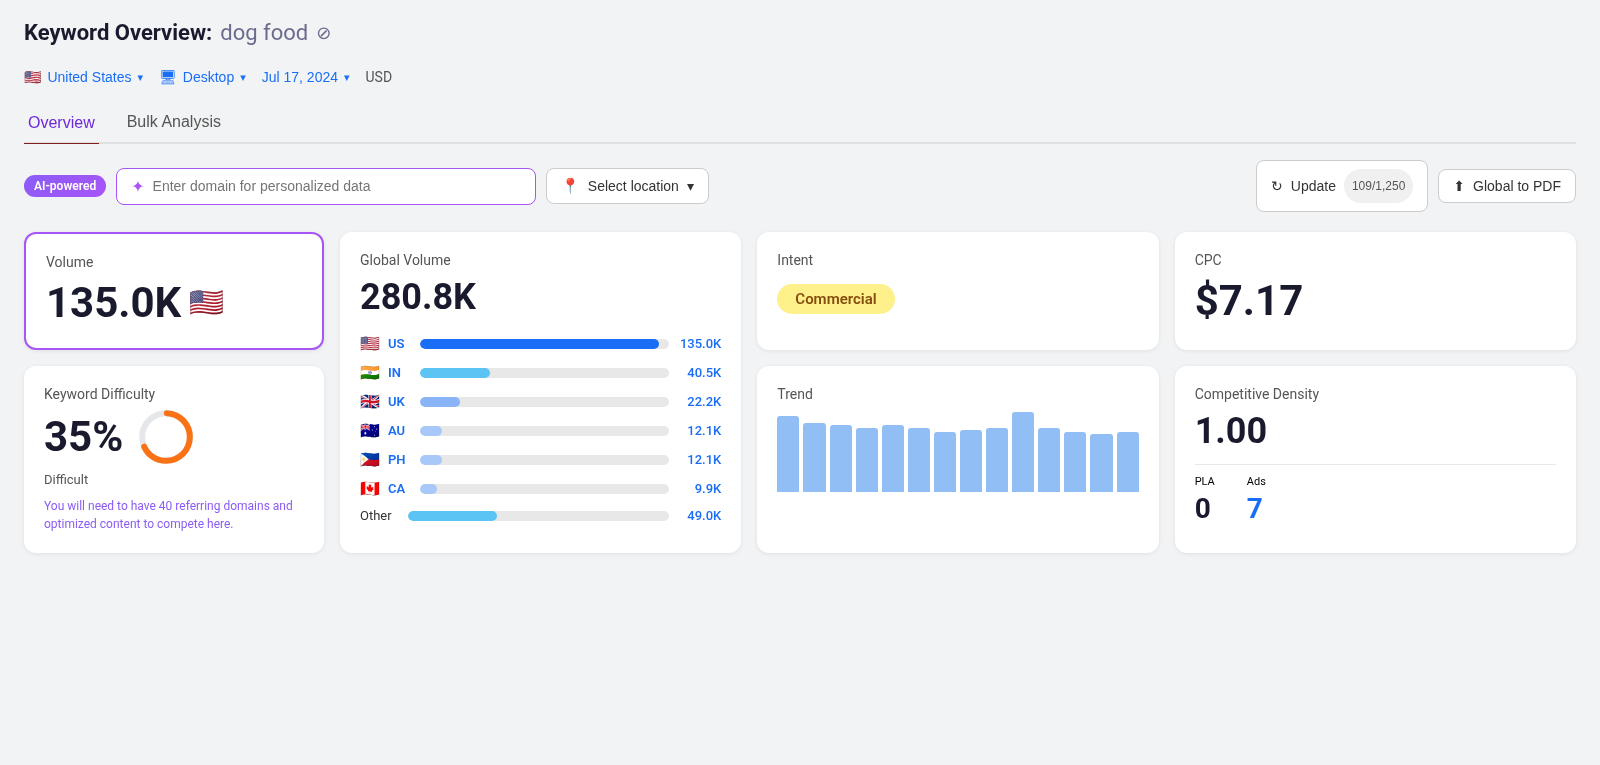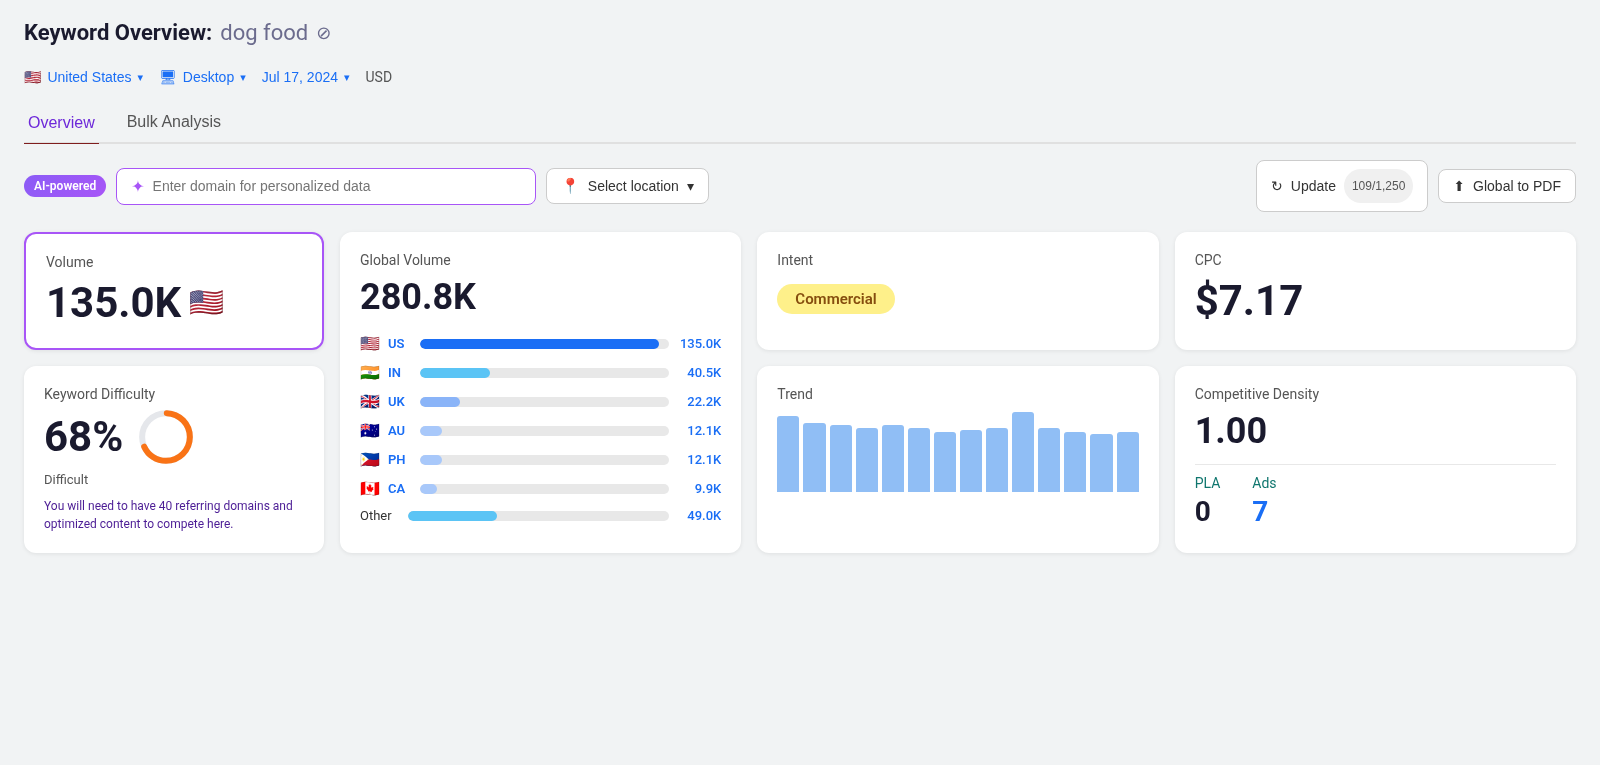--- a/index.html
+++ b/index.html
@@ -223,21 +223,21 @@
       width: 54px;
       height: 54px;
     }
     .kd-label {
       font-size: 13px;
       color: #555;
       margin-bottom: 10px;
     }
     .kd-desc {
       font-size: 12px;
-      color: #4c1d95;
+      color: #8b5cf6;
       line-height: 1.5;
     }
 
     
     .global-card {
       grid-row: 1 / 3;
       grid-column: 2;
     }
     .global-value {
       font-size: 36px;
@@ -353,22 +353,22 @@
       border-top: 1px solid #e8e8e8;
       margin: 10px 0;
     }
     .pla-ads-row {
       display: flex;
       gap: 32px;
       margin-top: 8px;
     }
     .pla-col, .ads-col {}
     .pla-label, .ads-label {
-      font-size: 14px;
-      color: #0f766e;
+      font-size: 11px;
+      color: #000000;
       margin-bottom: 4px;
     }
     .pla-value {
       font-size: 28px;
       font-weight: 700;
       color: #1a1a2e;
     }
     .ads-value {
       font-size: 28px;
       font-weight: 700;
@@ -509,21 +509,21 @@
   </div>
 
   <div class="card cpc-card">
     <div class="card-label">CPC</div>
     <div class="cpc-value">$7.17</div>
   </div>
 
   <div class="card kd-card">
     <div class="card-label">Keyword Difficulty</div>
     <div class="kd-value-row">
-      <span class="kd-value">68%</span>
+      <span class="kd-value">35%</span>
       <svg class="donut-chart" viewBox="0 0 36 36">
         <circle cx="18" cy="18" r="15.9" fill="none" stroke="#e5e7eb" stroke-width="4"></circle>
         <circle cx="18" cy="18" r="15.9" fill="none" stroke="#f97316" stroke-width="4" stroke-dasharray="68 32" stroke-dashoffset="25" stroke-linecap="round"></circle>
       </svg>
     </div>
     <div class="kd-label">Difficult</div>
     <div class="kd-desc">You will need to have 40 referring domains and optimized content to compete here.</div>
   </div>
 
   <div class="card trend-card">

